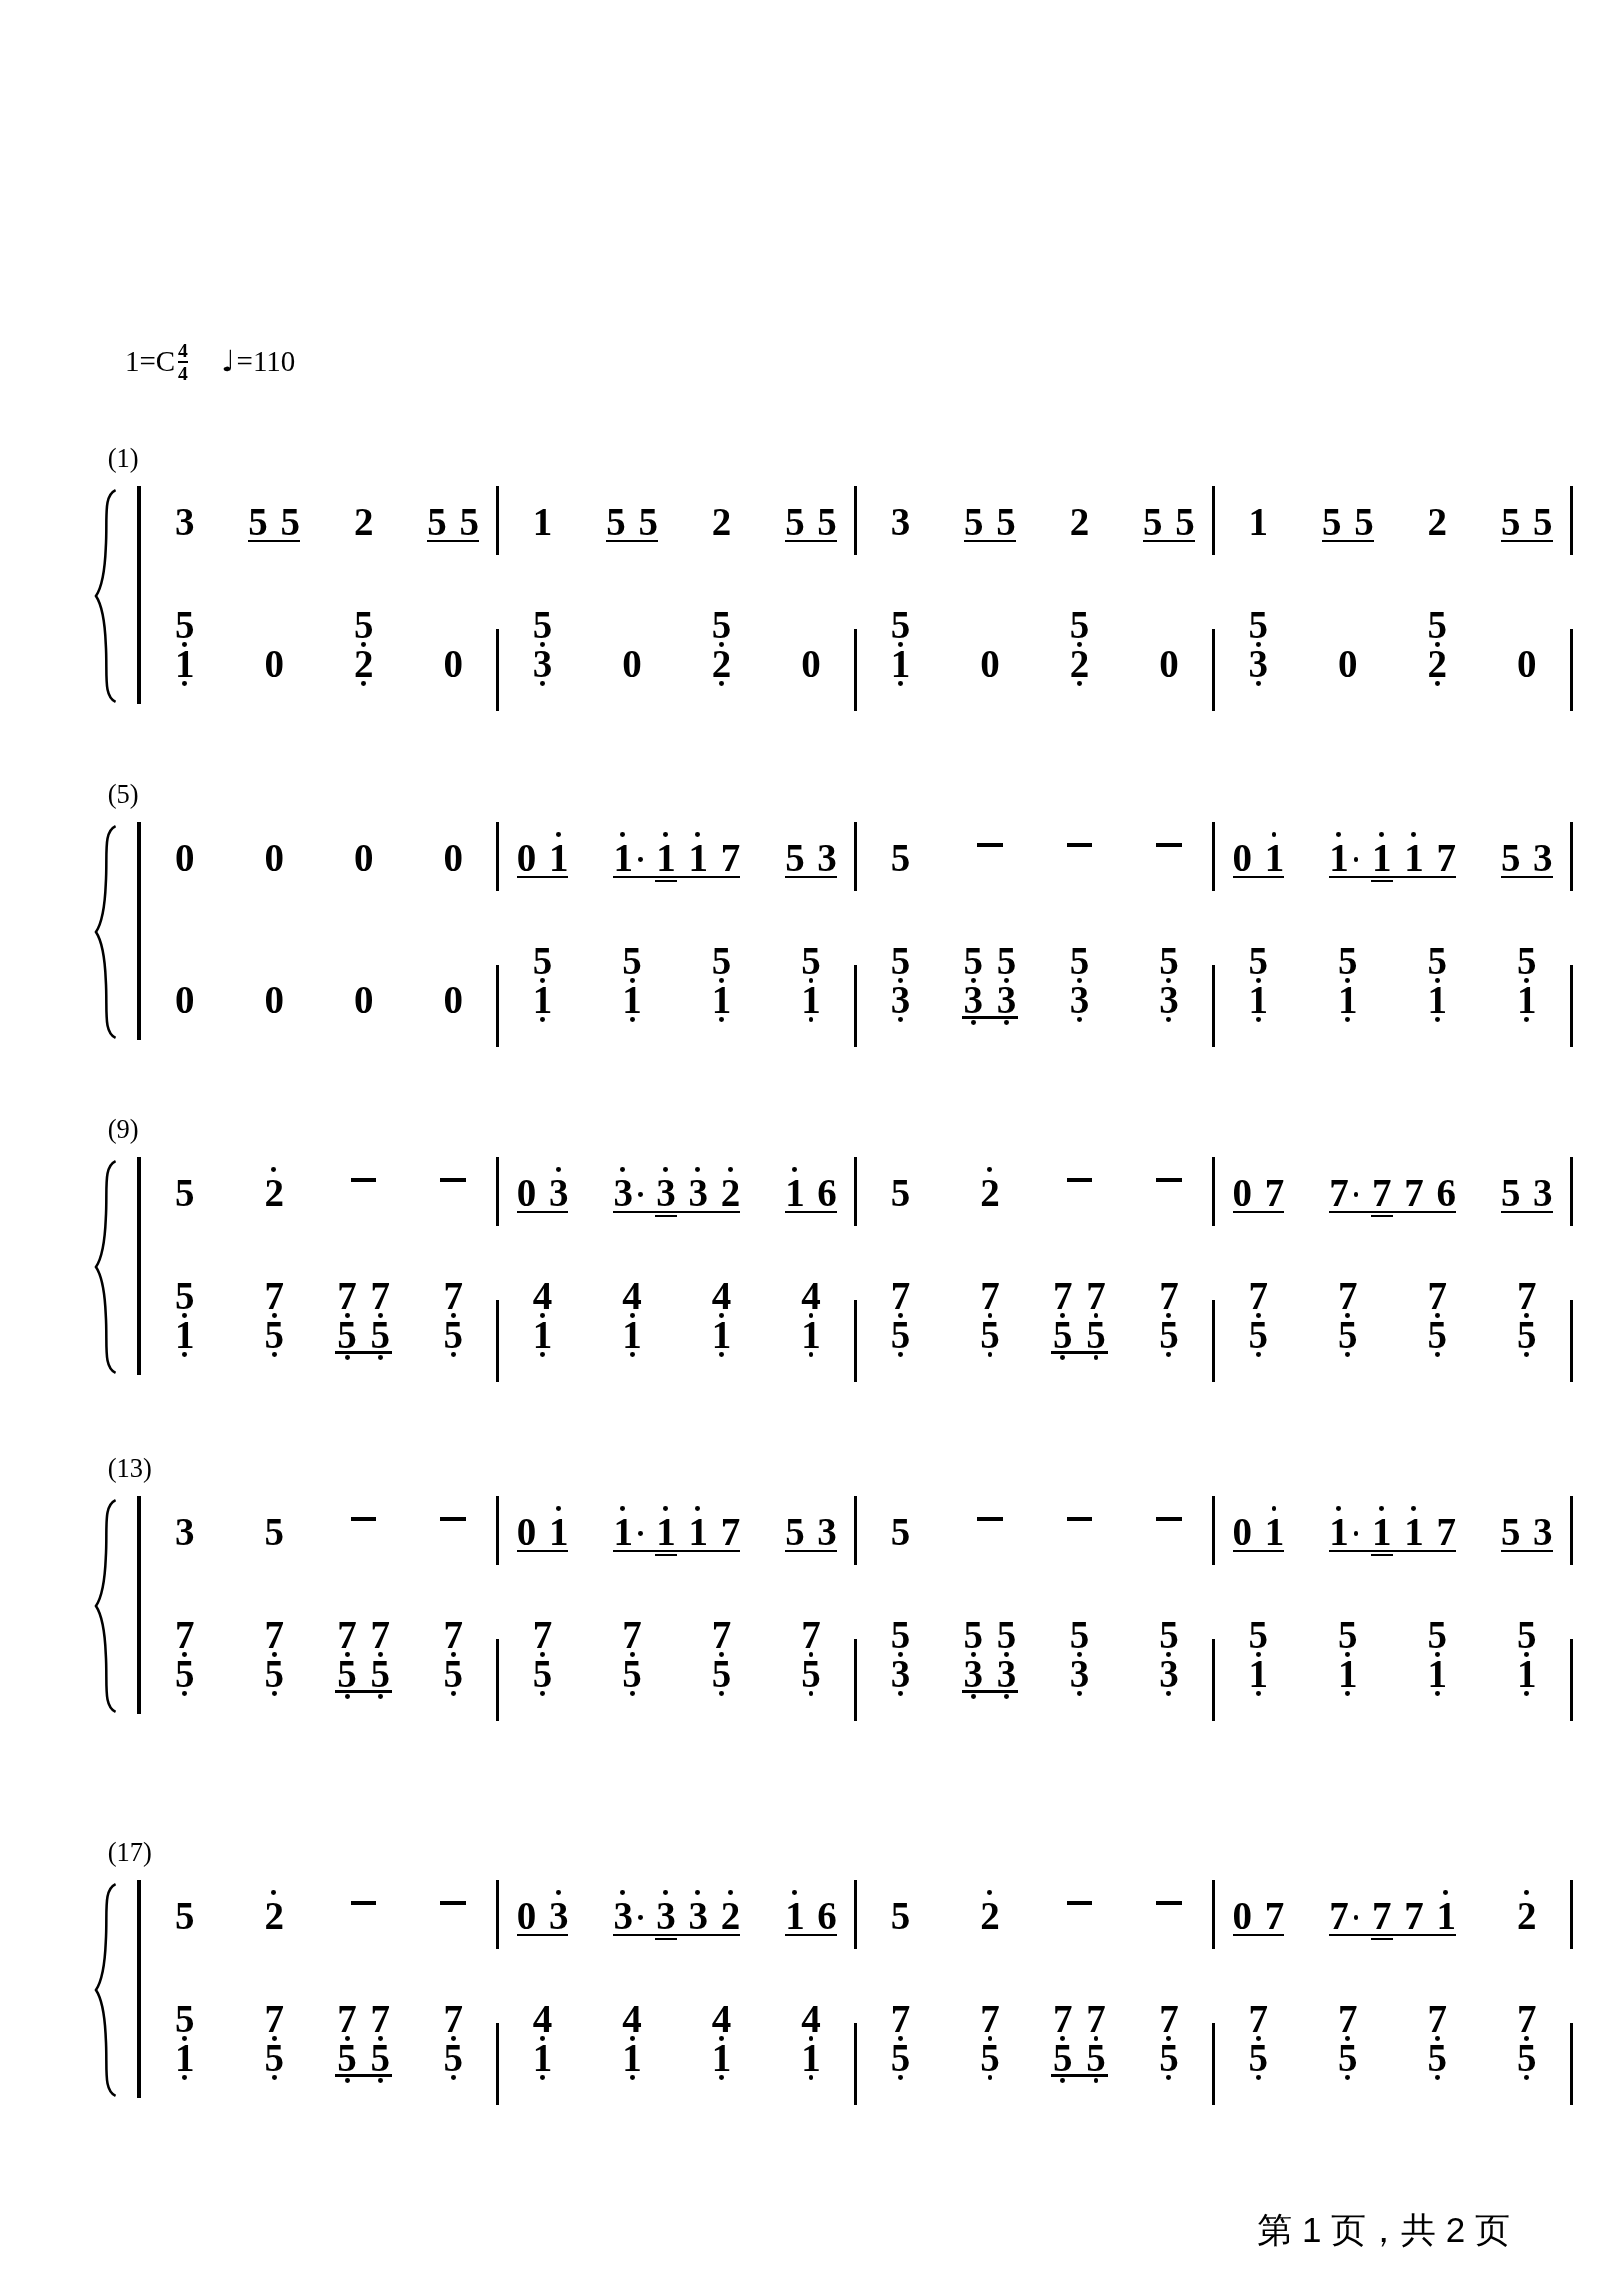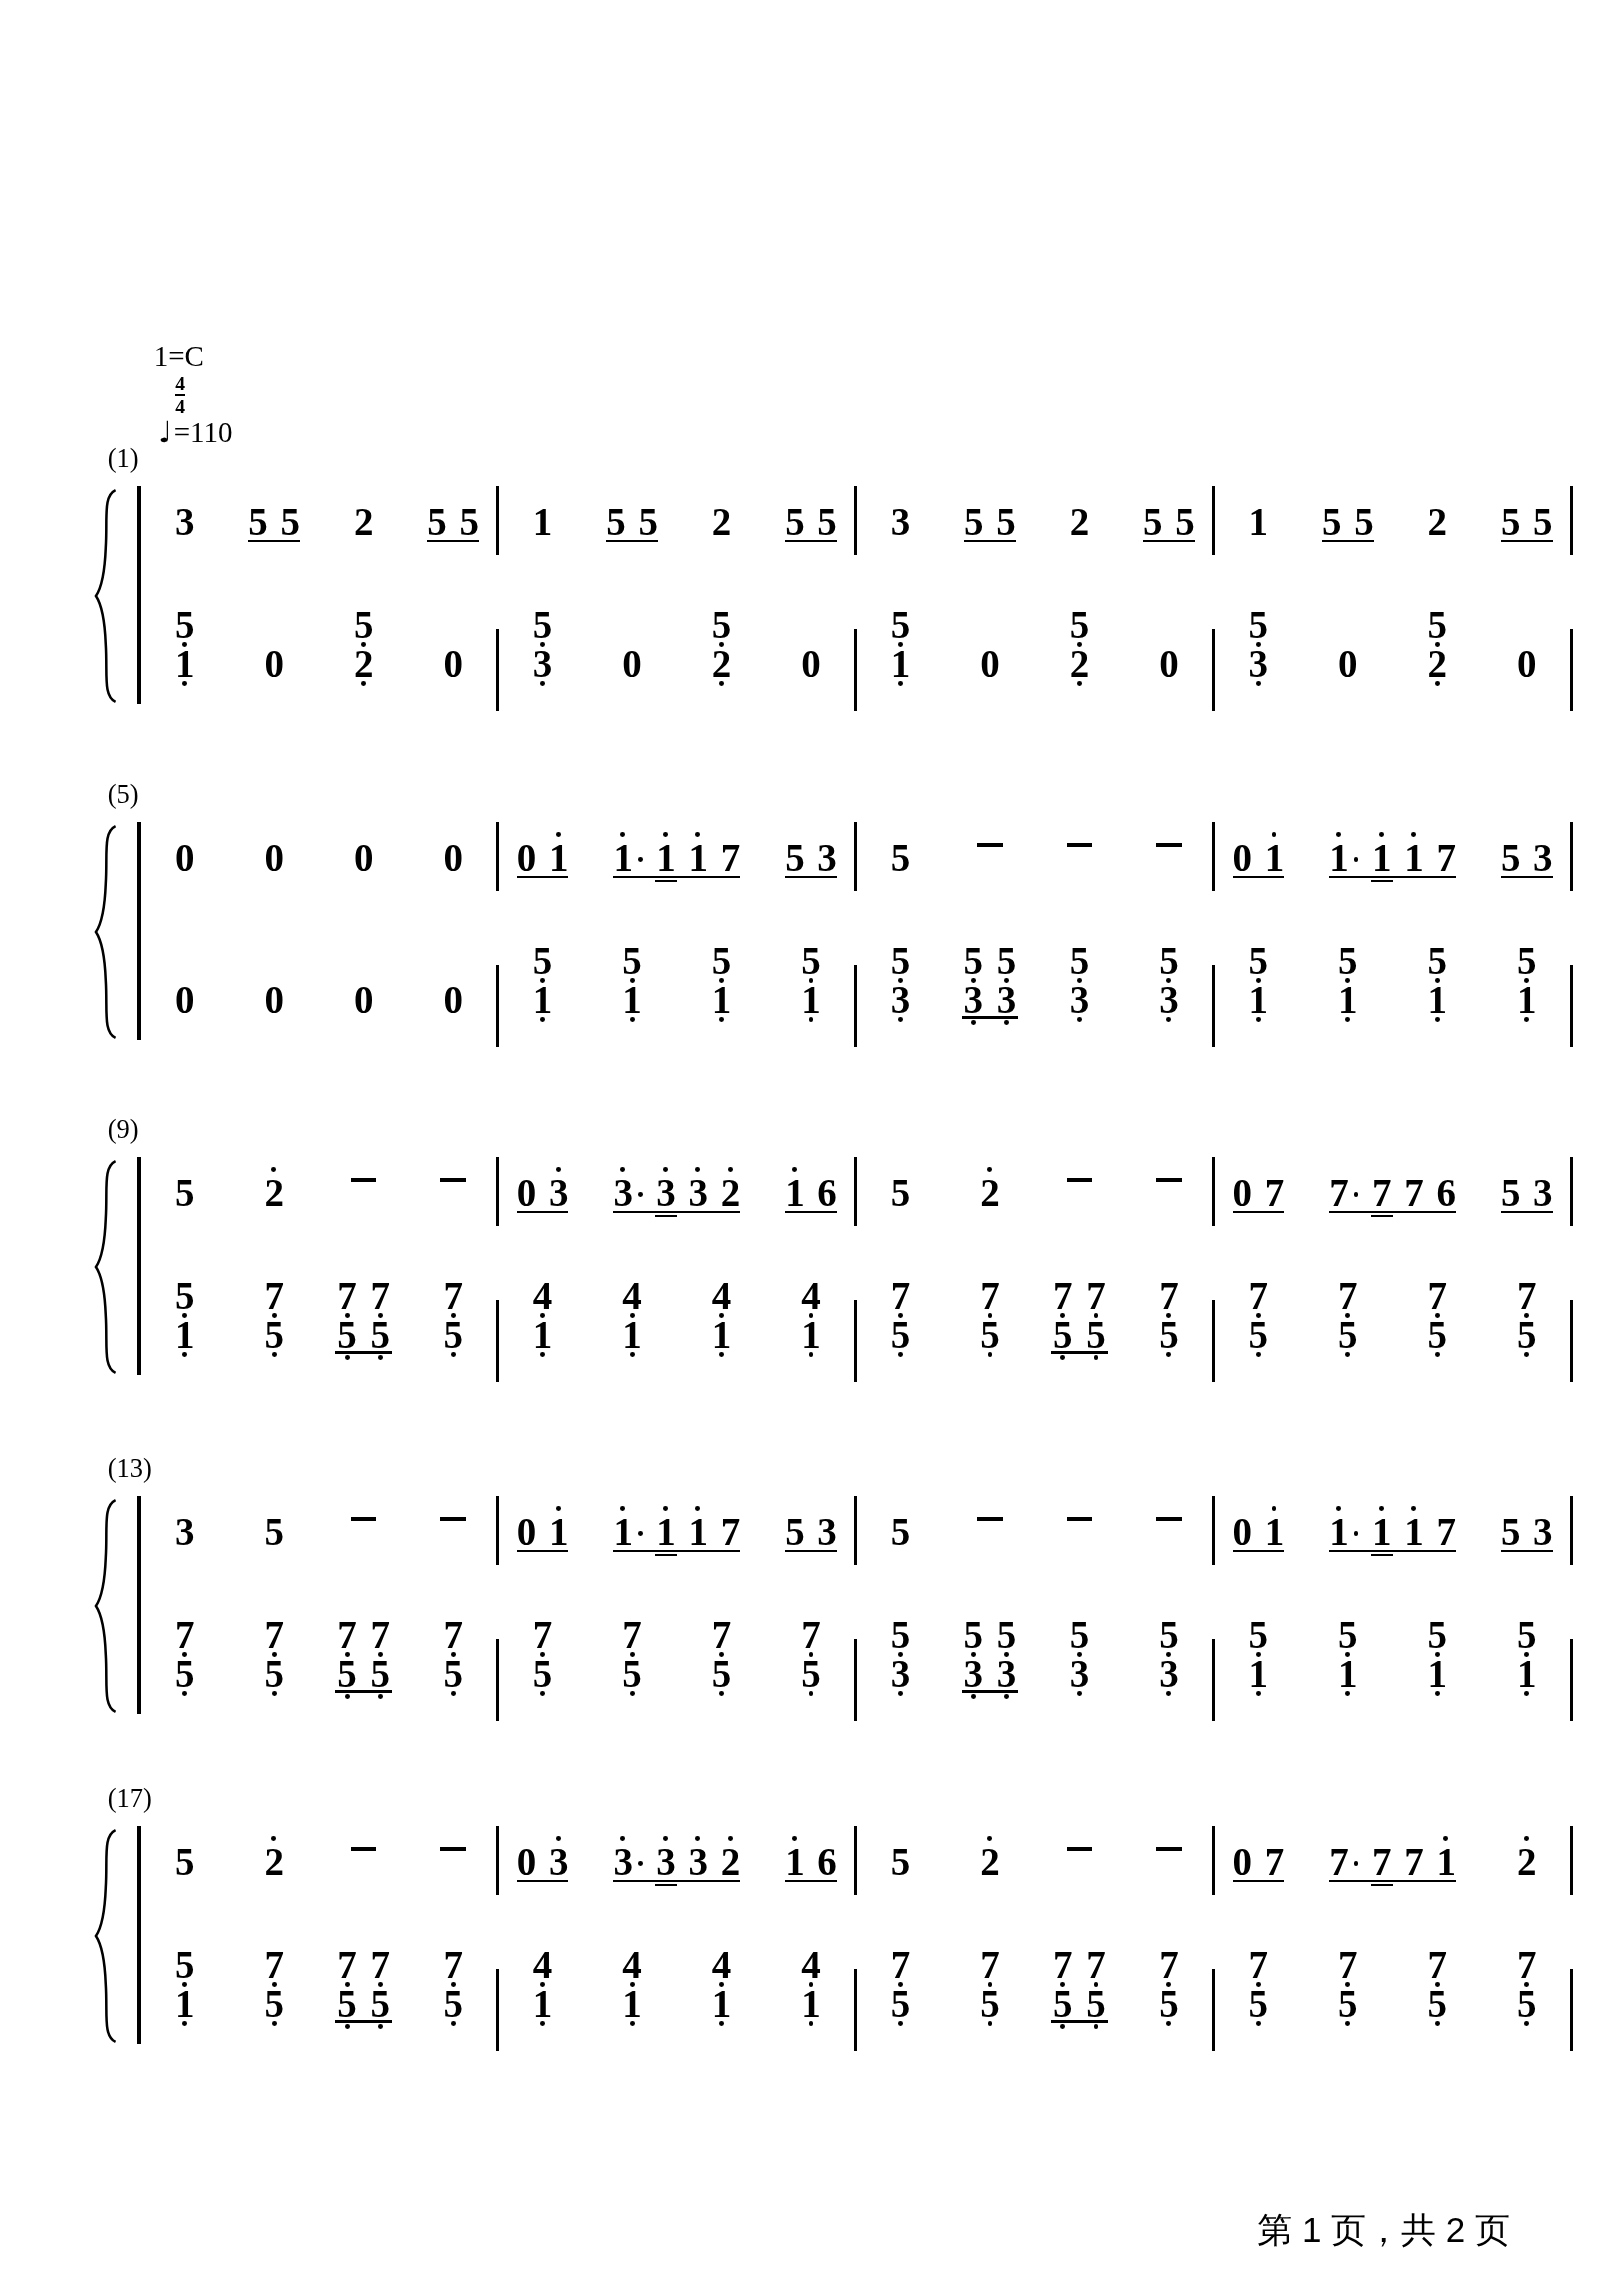--- a/index.html
+++ b/index.html
@@ -1,20 +1,20 @@
 <!DOCTYPE html>
 <html><head>
 <meta charset="utf-8">
 <style>
   html,body{margin:0;padding:0;background:#e8e8e8;}
   .page{position:relative;width:1620px;height:2293px;background:#ffffff;overflow:hidden;
         font-family:"Liberation Serif","DejaVu Serif",serif;color:#000;}
   .title{position:absolute;top:211px;left:0;width:100%;text-align:center;
          font-size:45px;font-weight:bold;letter-spacing:3.9px;margin:0;}
-  .meta{position:absolute;top:340px;left:125px;display:flex;align-items:center;font-size:29px;flex-direction:column;}
+  .meta{position:absolute;top:340px;left:125px;display:flex;align-items:center;font-size:29px;}
   .keysig{font-weight:normal;}
   .frac{display:inline-flex;flex-direction:column;align-items:center;line-height:1;
         font-weight:bold;font-size:19.6px;margin-left:2.9px;transform:translateY(1px);}
   .frac .den{border-top:2px solid #000;padding-top:1px;}
   .tempo{margin-left:33px;display:inline-flex;align-items:center;}
   .tempo .glyph{font-family:"DejaVu Sans",sans-serif;font-style:normal;font-size:29px;margin-right:2px;}
   .footer{position:absolute;top:2207px;right:110px;font-size:35px;
           font-family:"Liberation Sans","DejaVu Sans",sans-serif;}
   
   .system{position:absolute;left:94px;width:1502px;height:263px;}
@@ -1287,21 +1287,21 @@
                   <span class="cd">5</span>
                   <i class="cdot"></i>
                   <span class="cd">1</span>
                   <i class="cdot"></i>
                 </span>
               </span>
             </span>
           </div>
         </div>
       </div>
-      <div class="system" style="top: 1786px; text-decoration: underline;">
+      <div class="system" style="top: 1840px; text-decoration: underline;">
         <div class="sys-label">(17)</div>
         <div class="brace"><svg width="25.5" height="218" viewBox="0 0 26 222">
             <path d="M22,3 C9,9 14,32 12,62 C11,87 8,102 2,111 C8,120 11,135 12,160 C14,190 9,213 22,219" fill="none" stroke="#000" stroke-width="2.6"></path>
           </svg></div>
         <div class="startline"></div>
         <div class="row melody-row">
           <div class="measure">
             <span class="grp" style="flex-grow: 1;">
               <span class="grp-in">
                 <span class="note">

